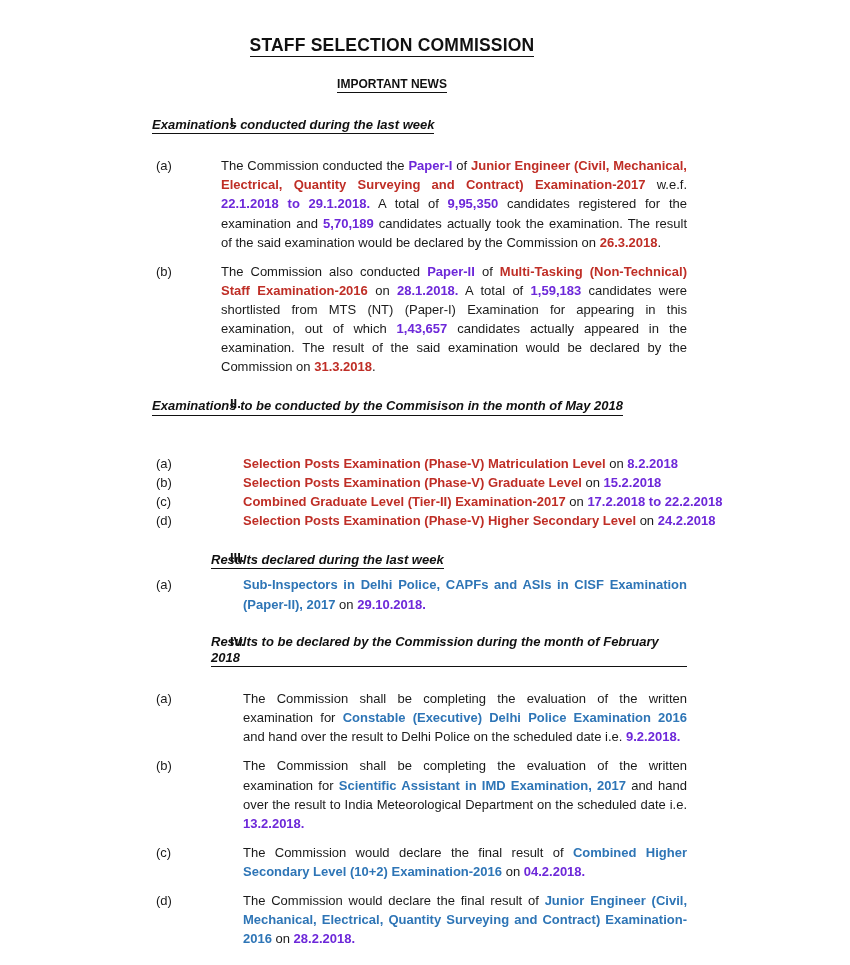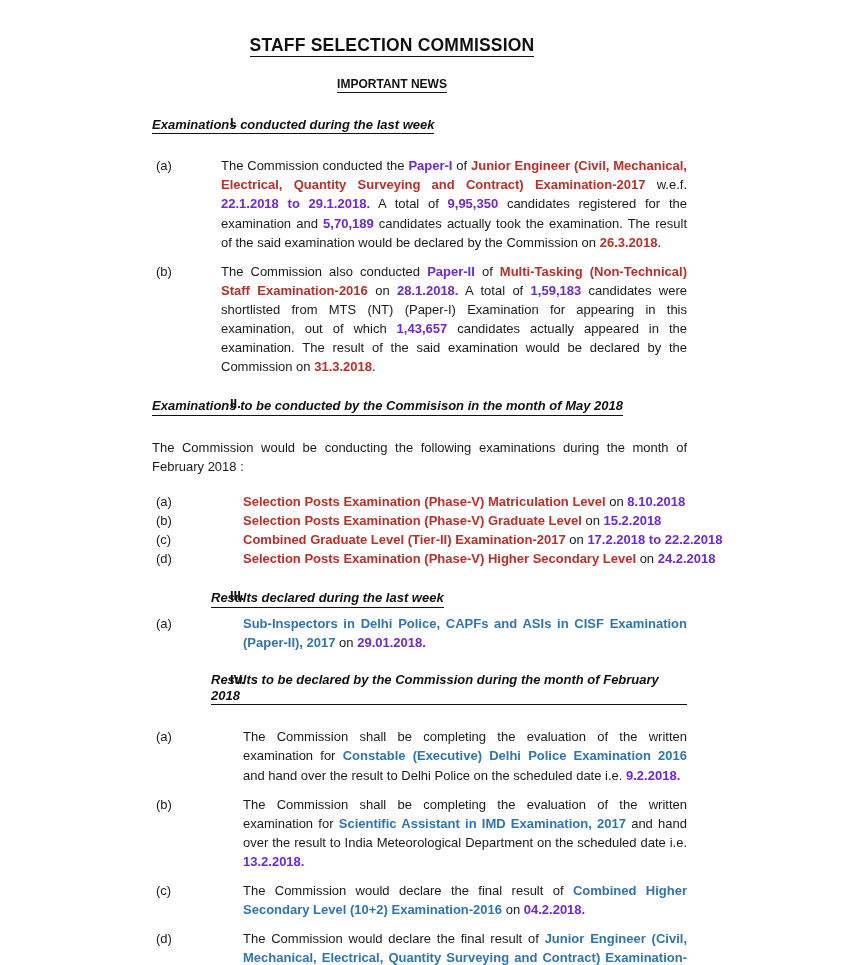--- a/index.html
+++ b/index.html
@@ -182,26 +182,25 @@
   </div>
 
   <div class="gap-section"></div>
 
   <div class="section">
     <div class="sec-head-row">
       <span class="sec-numeral">II.</span>
       <span class="sec-heading head-indent-a">Examinations to be conducted by the Commisison in the month of May 2018</span>
     </div>
     <div class="gap-head-to-body"></div>
-    <p class="para para-plain"><span class="t-plain">The Commission would be conducting the following examinations during the month of February 2018 :</span></p>
     <div class="gap-list"></div>
     <div class="items-list">
       <p class="item">
         <span class="item-label">(a)</span>
-        <span><span class="t-red">Selection Posts Examination (Phase-V) Matriculation Level</span><span class="t-plain"> on </span><span class="t-bold">8.10.2018</span></span>
+        <span><span class="t-red">Selection Posts Examination (Phase-V) Matriculation Level</span><span class="t-plain"> on </span><span class="t-bold">8.2.2018</span></span>
       </p>
       <p class="item">
         <span class="item-label">(b)</span>
         <span><span class="t-red">Selection Posts Examination (Phase-V) Graduate Level</span><span class="t-plain"> on </span><span class="t-bold">15.2.2018</span></span>
       </p>
       <p class="item">
         <span class="item-label">(c)</span>
         <span><span class="t-red">Combined Graduate Level (Tier-II) Examination-2017</span><span class="t-plain">  on </span><span class="t-bold">17.2.2018 to 22.2.2018</span></span>
       </p>
       <p class="item">
@@ -215,21 +214,21 @@
 
   <div class="section">
     <div class="sec-head-row">
       <span class="sec-numeral">III.</span>
       <span class="sec-heading head-indent-b">Results declared during the last week</span>
     </div>
     <div style="height:6px"></div>
     <div class="items-wide">
       <p class="item">
         <span class="item-label">(a)</span>
-        <span><span class="t-blue">Sub-Inspectors in Delhi Police, CAPFs and ASIs in CISF Examination (Paper-II), 2017</span><span class="t-plain"> on </span><span class="t-bold">29.01.2018.</span></span>
+        <span><span class="t-blue">Sub-Inspectors in Delhi Police, CAPFs and ASIs in CISF Examination (Paper-II), 2017</span><span class="t-plain"> on </span><span class="t-bold">29.10.2018.</span></span>
       </p>
     </div>
   </div>
 
   <div class="gap-section"></div>
 
   <div class="section">
     <div class="sec-head-row">
       <span class="sec-numeral">IV.</span>
       <span class="sec-heading head-indent-b">Results to be declared by the Commission during the month of February 2018</span>

